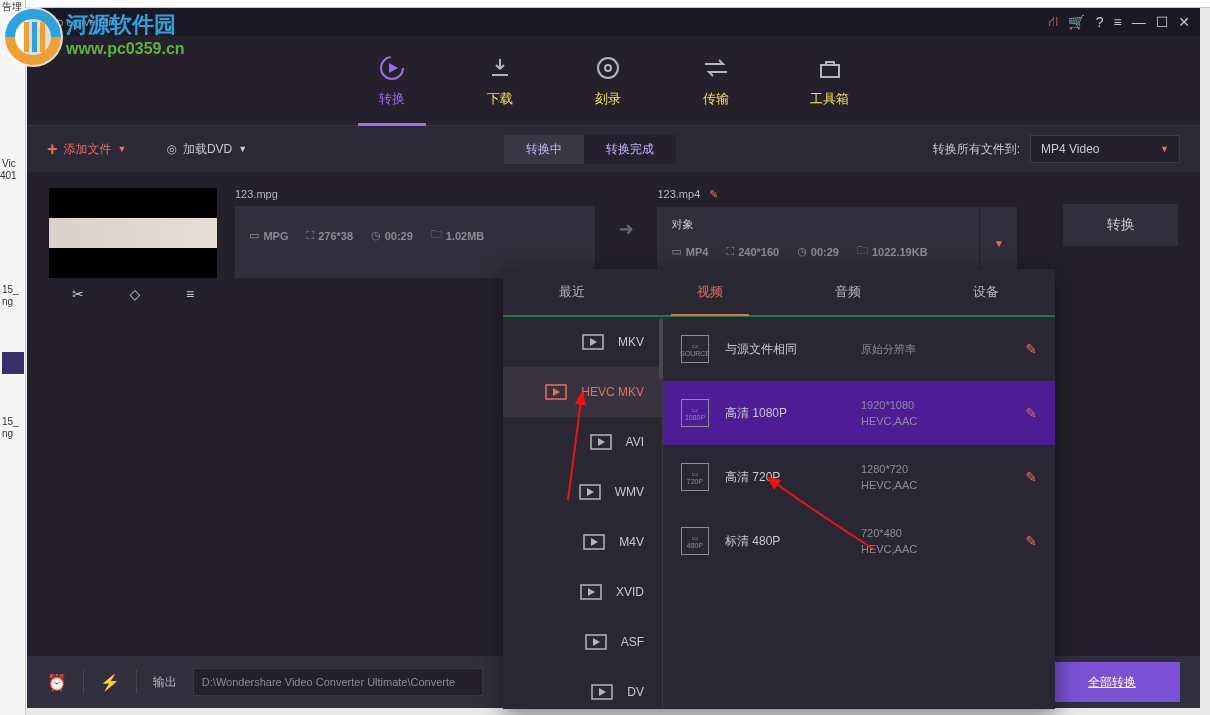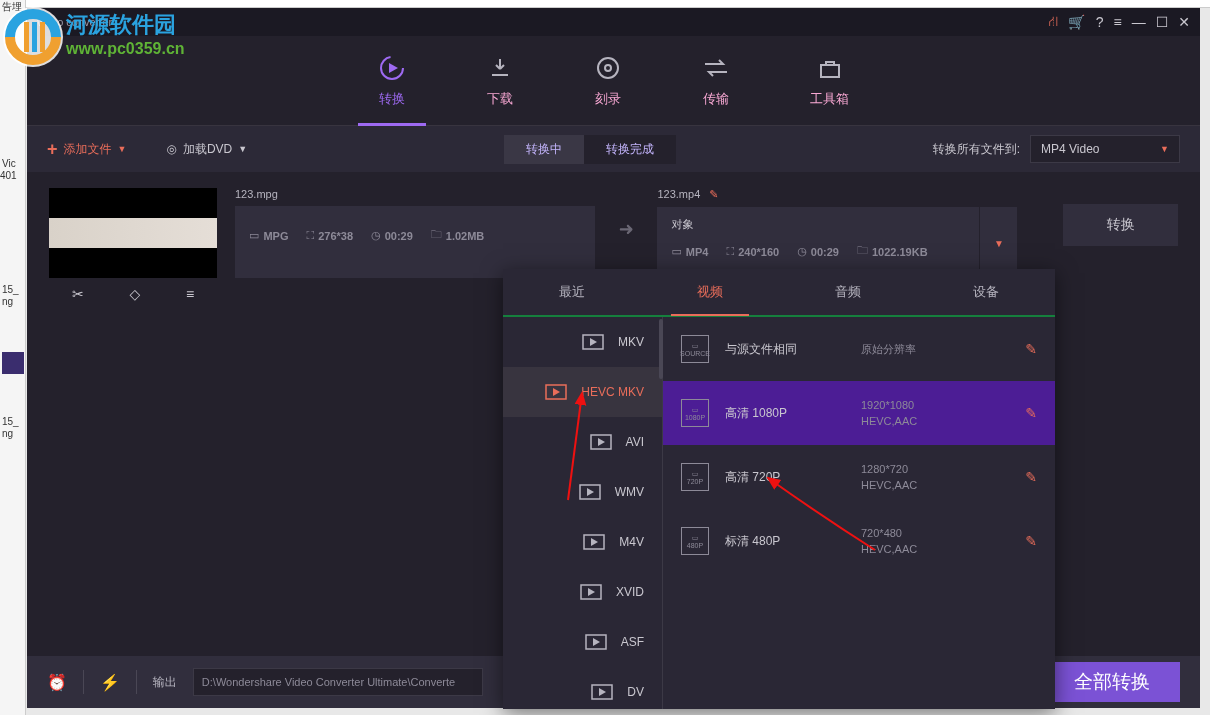--- a/index.html
+++ b/index.html
@@ -7,21 +7,21 @@
   .bg-col{position:absolute;left:0;top:0;width:26px;height:715px;background:#f5f5f5;border-right:1px solid #ccc;}
   .bg-top{position:absolute;left:0;top:0;width:1210px;height:8px;background:#fff;border-bottom:1px solid #ccc;}
   .small-txt{position:absolute;font-size:10px;color:#333;}
   .window{position:absolute;left:27px;top:8px;width:1173px;height:700px;background:#24212c;color:#c9c7cf;}
   .titlebar{height:28px;display:flex;align-items:center;padding:0 10px;background:#1b1923;}
   .titlebar .title{font-size:11px;color:#9a97a5;flex:1;}
   .titlebar .icons{display:flex;gap:10px;align-items:center;}
   .titlebar .icons span{color:#c9c7cf;font-size:14px;cursor:pointer;}
   .logo{position:absolute;left:0;top:2px;width:195px;height:75px;pointer-events:none;z-index:50;}
   .maintabs{height:90px;background:#24212c;display:flex;justify-content:center;gap:80px;align-items:center;border-bottom:1px solid #38343f;}
-  .maintab{display:flex;flex-direction:column;align-items:center;gap:8px;color:#f9a8d4;font-size:13px;cursor:pointer;position:relative;}
+  .maintab{display:flex;flex-direction:column;align-items:center;gap:8px;color:#fde047;font-size:13px;cursor:pointer;position:relative;}
   .maintab.active{color:#9e6af2;}
   .maintab.active::after{content:"";position:absolute;bottom:-18px;left:-20px;right:-20px;height:3px;background:#9e6af2;}
   .maintab .ico{width:28px;height:28px;display:flex;align-items:center;justify-content:center;}
   .toolbar{height:46px;background:#2c2937;display:flex;align-items:center;padding:0 20px;gap:16px;font-size:12px;}
   .addfile{color:#e96d5a;display:flex;align-items:center;gap:6px;cursor:pointer;}
   .addfile .plus{font-size:18px;font-weight:bold;}
   .dvd{color:#c9c7cf;display:flex;align-items:center;gap:6px;cursor:pointer;margin-left:24px;}
   .toolbar .seg{margin-left:auto;display:flex;margin-right:auto;}
   .toolbar .seg div{padding:6px 22px;background:#24212c;color:#c4b5fd;font-size:12px;cursor:pointer;}
   .toolbar .seg div.active{background:#3a3745;}
@@ -38,21 +38,21 @@
   .metarow span{display:flex;align-items:center;gap:4px;}
   .arrow{width:30px;color:#6a6774;font-size:18px;margin-top:30px;text-align:center;}
   .tgt-wrap{display:flex;align-items:flex-start;}
   .edit-ico{color:#e96d5a;margin-left:6px;}
   .dd-btn{width:38px;height:72px;background:#312e3d;border-left:1px solid #24212c;display:flex;align-items:center;justify-content:center;cursor:pointer;}
   .dd-btn span{color:#e96d5a;font-size:10px;}
   .conv-btn{width:130px;height:42px;background:#312e3d;display:flex;align-items:center;justify-content:center;margin-left:28px;margin-top:16px;cursor:pointer;font-size:14px;}
   .abovefn{font-size:11px;color:#b6b4bf;margin-bottom:6px;}
   .footer{position:absolute;left:0;right:0;bottom:0;height:52px;background:#312e3d;display:flex;align-items:center;padding:0 20px;gap:16px;font-size:12px;color:#b6b4bf;}
   .out-input{flex:0 0 290px;height:28px;background:#24212c;border:1px solid #3c3946;padding:0 8px;color:#8d8a98;font-size:11px;display:flex;align-items:center;overflow:hidden;white-space:nowrap;}
-  .all-btn{margin-left:auto;width:136px;height:40px;background:#7b52d5;color:#fff;display:flex;align-items:center;justify-content:center;font-size:19px;cursor:pointer;}
+  .all-btn{margin-left:auto;width:136px;height:40px;background:#7b52d5;color:#fff;display:flex;align-items:center;justify-content:center;font-size:12px;cursor:pointer;text-decoration:underline;}
   .divider-v{width:1px;height:24px;background:#4a4755;}
 
   
   .panel{position:absolute;left:476px;top:261px;width:552px;height:440px;background:#2a2735;box-shadow:0 4px 20px rgba(0,0,0,.5);z-index:40;}
   .panel-tabs{height:48px;display:flex;border-bottom:2px solid #15803d;}
   .panel-tabs div{flex:1;display:flex;align-items:center;justify-content:center;font-size:13px;color:#b6b4bf;cursor:pointer;position:relative;}
   .panel-tabs div.active{color:#e96d5a;}
   .panel-tabs div.active::after{content:"";position:absolute;bottom:-1px;left:30px;right:30px;height:2px;background:#e96d5a;}
   .panel-body{display:flex;height:calc(100% - 48px);}
   .fmtlist{width:160px;border-right:1px solid #3c3946;overflow:hidden;}

